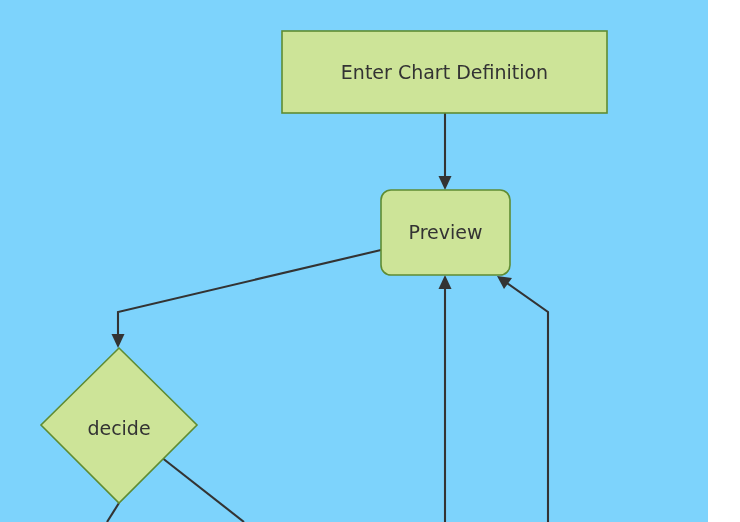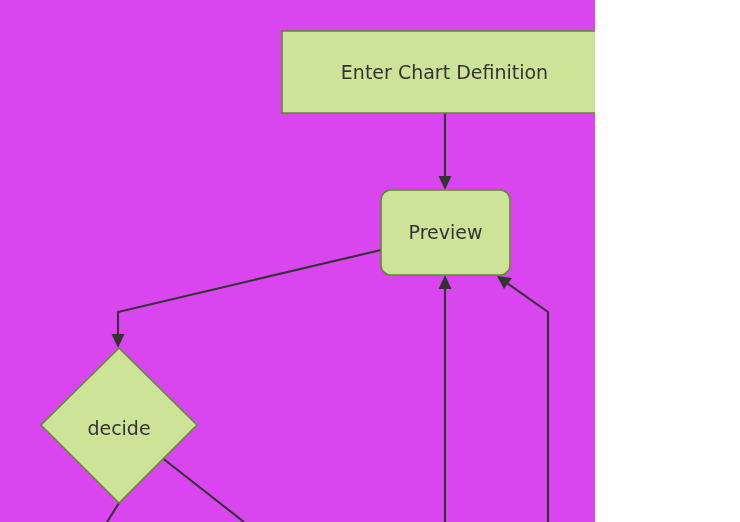--- a/index.html
+++ b/index.html
@@ -6,23 +6,23 @@
   html, body {
     margin: 0;
     padding: 0;
     background: #ffffff;
   }
   body {
     font-family: "DejaVu Sans", sans-serif;
   }
   #canvas {
     position: relative;
-    width: 595px;
+    width: 708px;
     height: 522px;
-    background: #d946ef;
+    background: #7dd3fc;
     overflow: hidden;
   }
   #flow-svg {
     position: absolute;
     left: 0;
     top: 0;
     width: 740px;
     height: 522px;
   }
   .node-shape {

